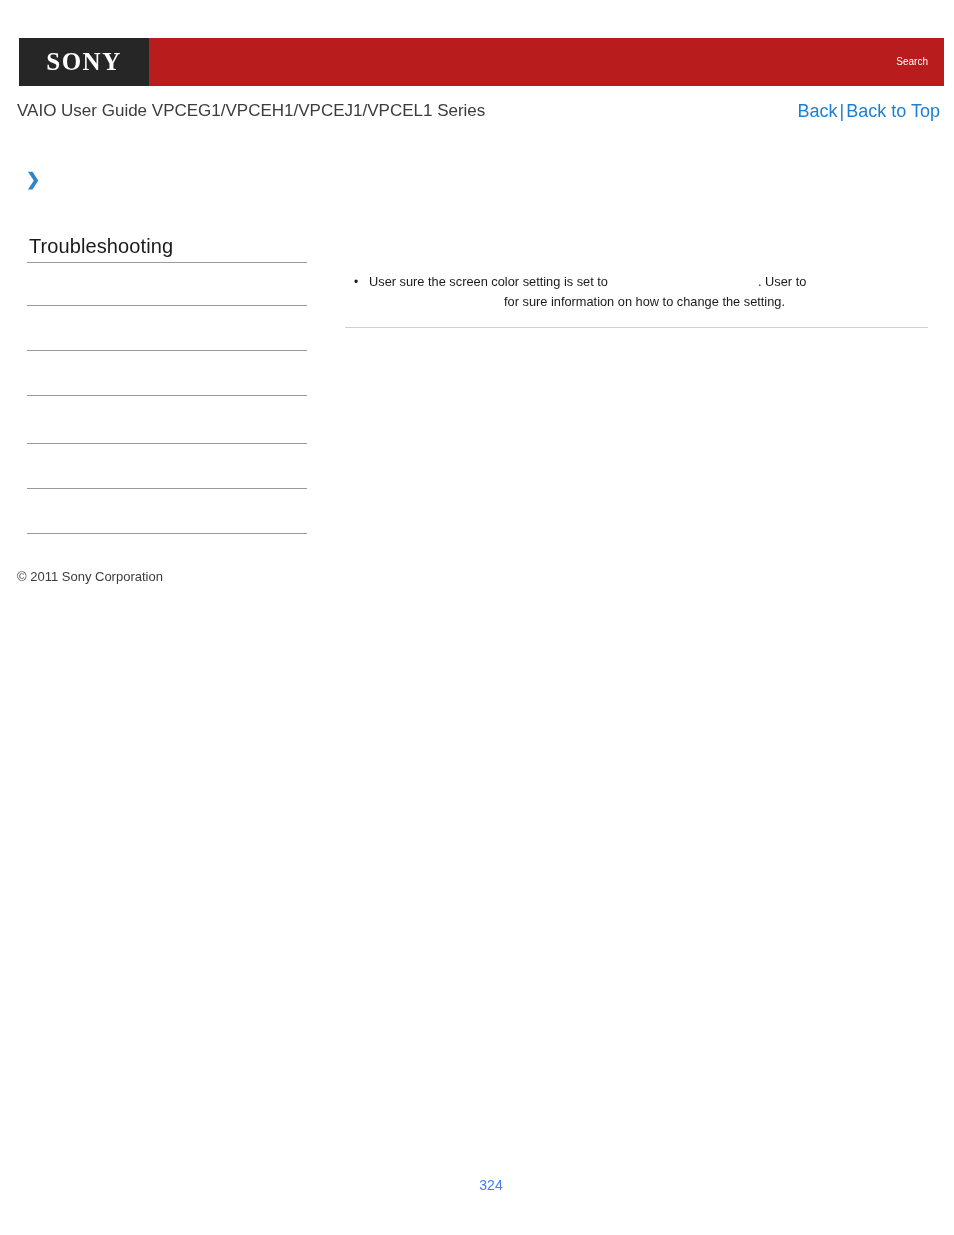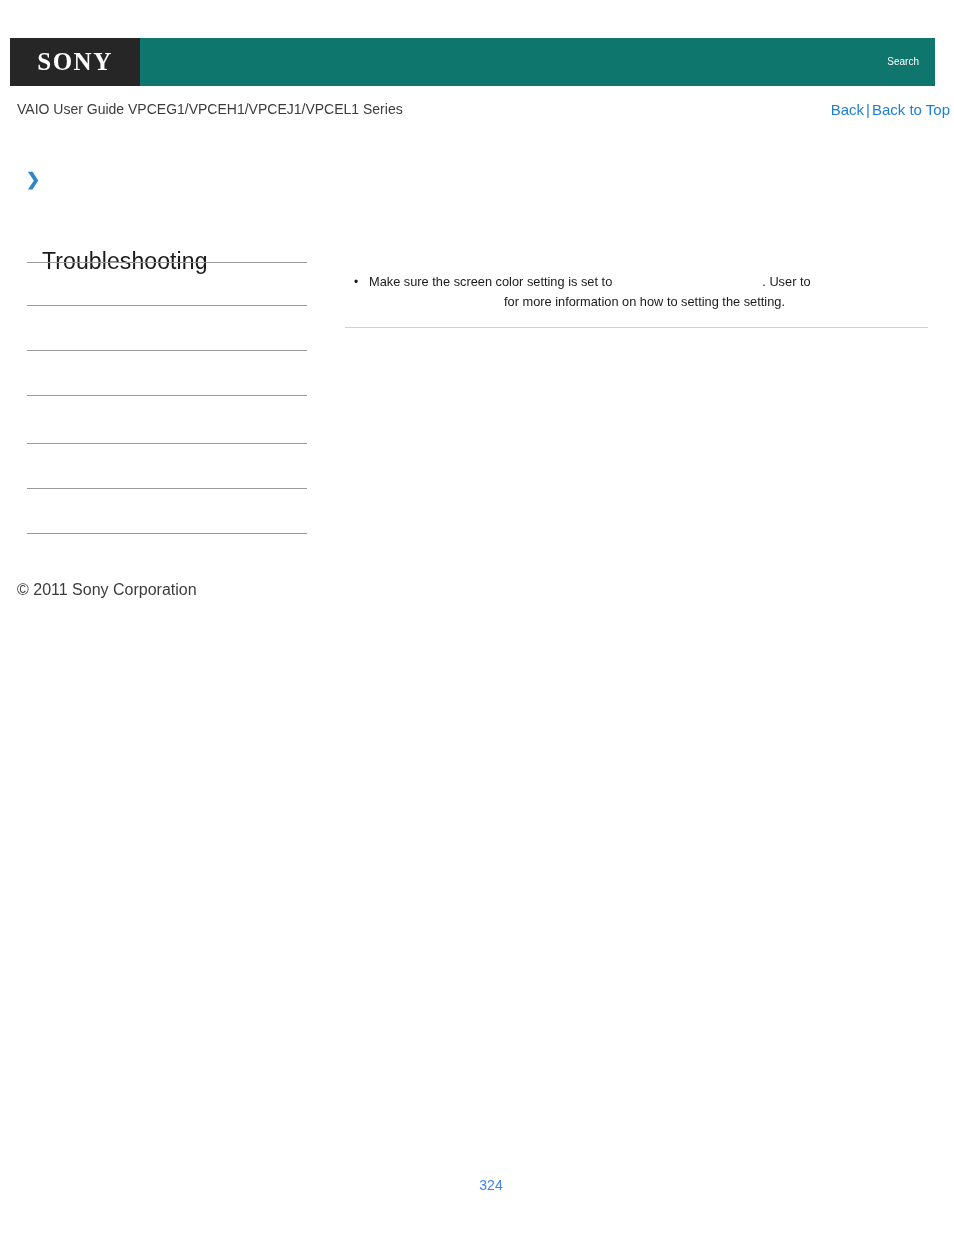--- a/index.html
+++ b/index.html
@@ -12,25 +12,25 @@
     height: 1235px;
     position: relative;
     font-family: "Liberation Sans", sans-serif;
     color: #231f20;
     -webkit-font-smoothing: antialiased;
   }
 
   
   #header-bar {
     position: absolute;
-    left: 10px;
+    left: 19px;
     top: 38px;
     width: 925px;
     height: 48px;
-    background: #0f766e;
+    background: #b91c1c;
   }
   #logo-box {
     position: absolute;
     left: 0;
     top: 0;
     width: 130px;
     height: 48px;
     background: #262626;
     display: flex;
     align-items: center;
@@ -58,29 +58,29 @@
     position: absolute;
     left: 0;
     top: 101px;
     width: 954px;
     height: 22px;
   }
   #guide-title {
     position: absolute;
     left: 17px;
     top: 0;
-    font-size: 14px;
+    font-size: 17px;
     color: #3c3c3c;
     white-space: nowrap;
   }
   #nav-links {
     position: absolute;
-    right: 4px;
-    top: 0;
-    font-size: 15px;
+    right: 14px;
+    top: 0;
+    font-size: 18px;
     color: #555;
     white-space: nowrap;
   }
   #nav-links a {
     color: #1d7fd4;
     text-decoration: none;
   }
   .nav-sep {
     color: #1d7fd4;
     padding: 0 2px;
@@ -108,45 +108,45 @@
     height: 16px;
     line-height: 16px;
     color: #2e86c8;
     font-size: 17px;
     font-weight: bold;
   }
   #sidebar-title {
     position: absolute;
     left: 26px;
     top: 72px;
-    font-size: 23px;
+    font-size: 20px;
     font-weight: normal;
     color: #1a1a1a;
-    margin: 16px;
+    margin: 3px;
     letter-spacing: 0.1px;
   }
   .side-rule {
     position: absolute;
     left: 27px;
     width: 280px;
     height: 1px;
     background: #9a9a9a;
   }
   .side-item-label {
     position: absolute;
     left: 30px;
     font-size: 12.5px;
     color: #3c3c3c;
     white-space: nowrap;
   }
   #copyright {
     position: absolute;
     left: 17px;
-    top: 421px;
-    font-size: 16px;
+    top: 409px;
+    font-size: 13px;
     color: #3c3c3c;
     text-align: center;
   }
 
   
   #main {
     position: absolute;
     left: 345px;
     top: 160px;
     width: 585px;
@@ -262,21 +262,21 @@
   <div id="copyright">© 2011 Sony Corporation</div>
 </div>
 
 <div id="main">
 
   <h2 id="main-heading"></h2>
 
   <ul id="bullet-list">
     <li class="bullet-item">
       <span class="bullet-dot">•</span>
-      <span>Make sure the screen color setting is set to</span><span class="gap-inline"></span><span>. User to</span><br>
-      <span class="gap-block"></span><span>for more information on how to setting the setting.</span>
+      <span>User sure the screen color setting is set to</span><span class="gap-inline"></span><span>. User to</span><br>
+      <span class="gap-block"></span><span>for sure information on how to change the setting.</span>
     </li>
   </ul>
 
   <div id="main-rule"></div>
 </div>
 
 <div id="page-number">324</div>
 
 </body></html>

